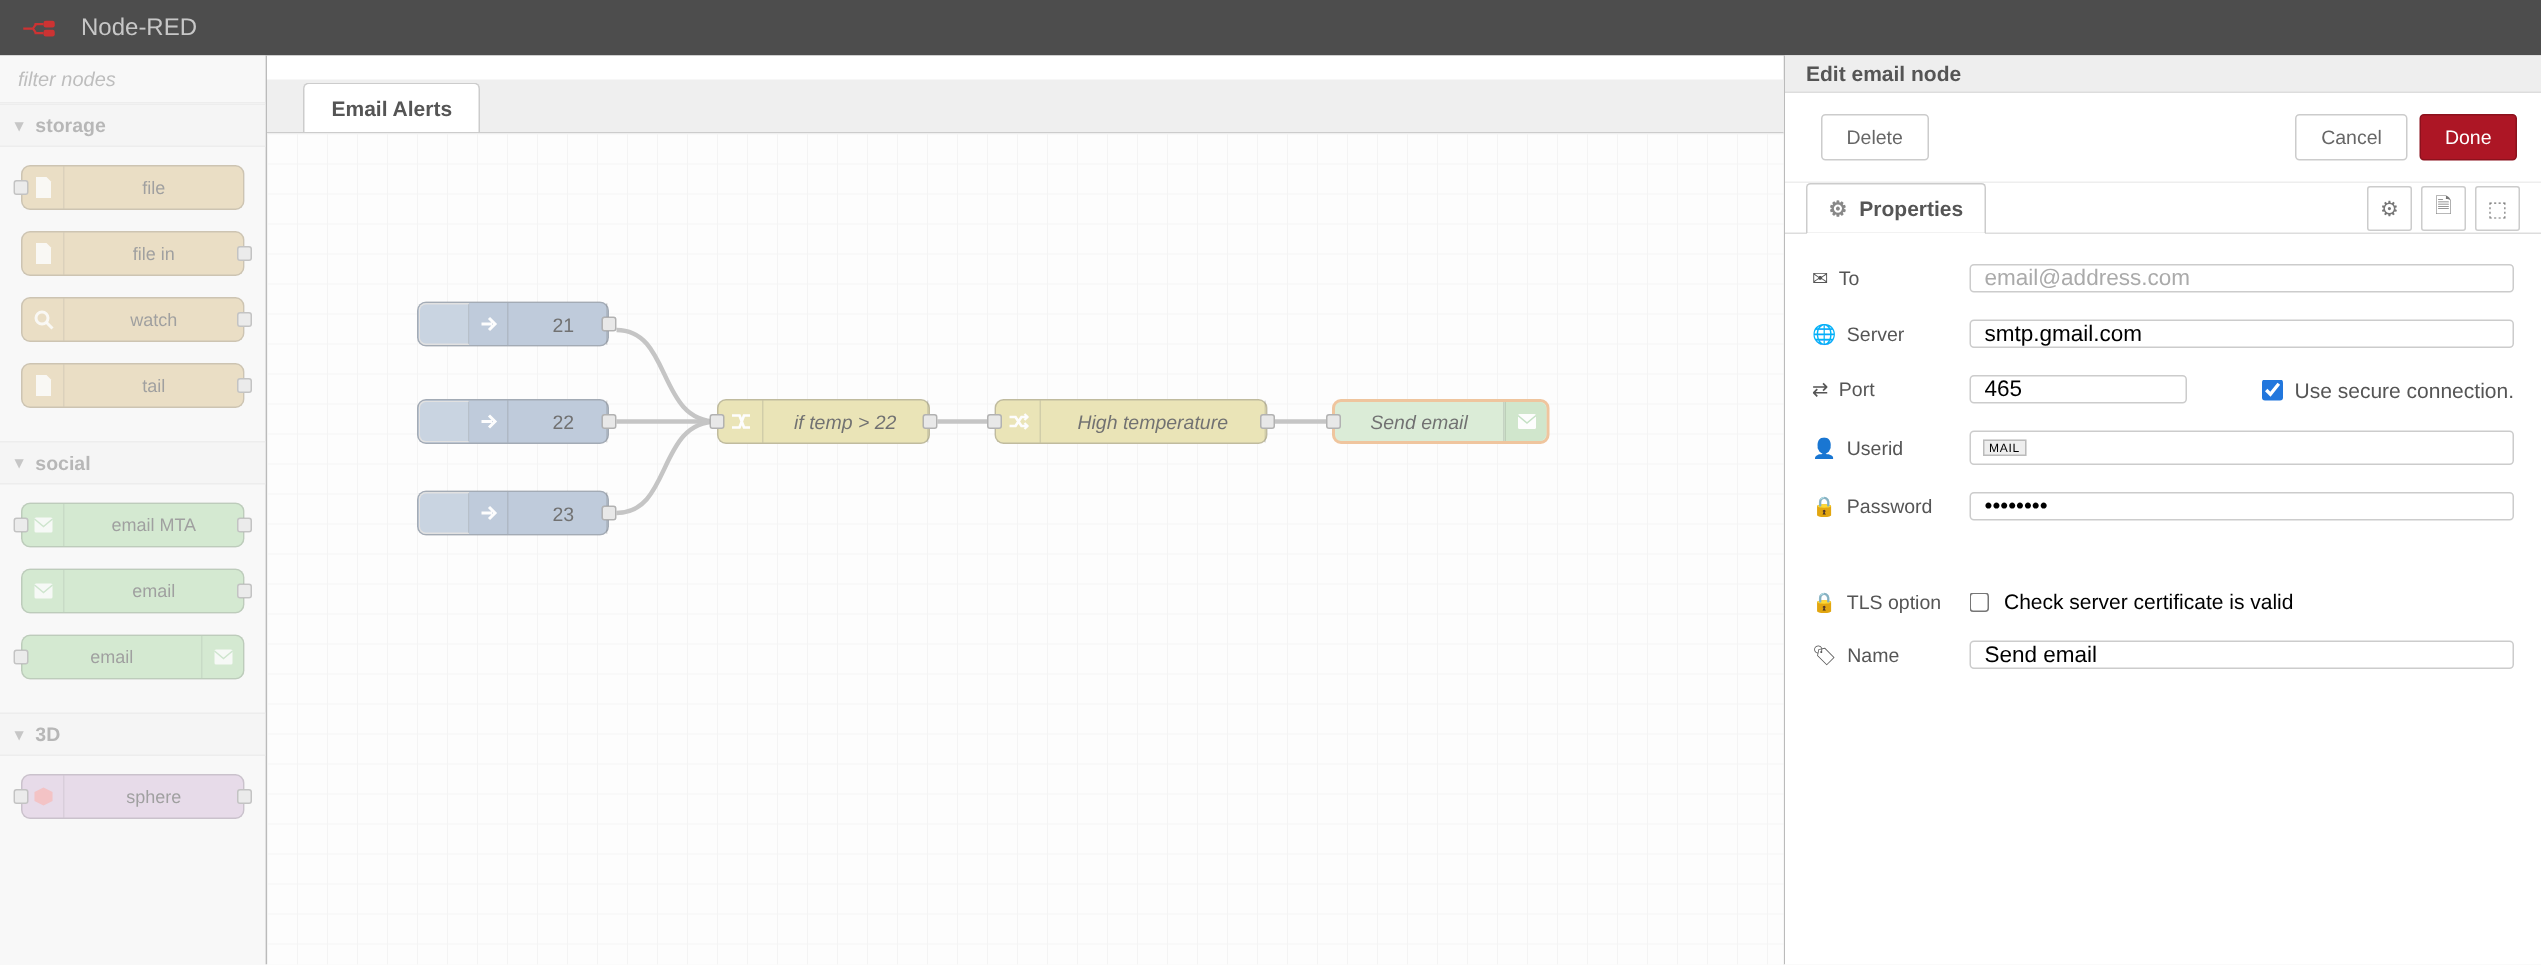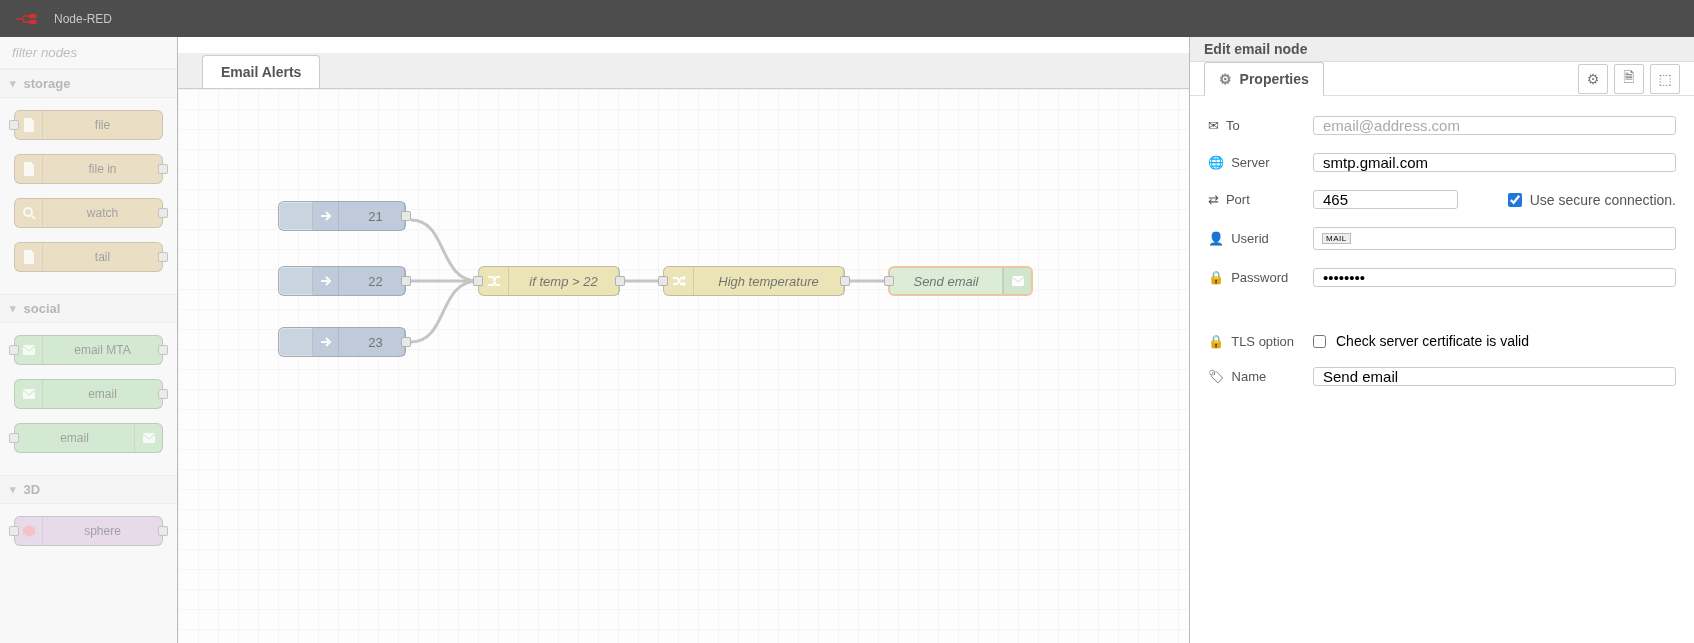--- a/index.html
+++ b/index.html
@@ -2,21 +2,21 @@
 <html><head>
 <meta charset="utf-8">
 <style>
 * { box-sizing: border-box; margin: 0; padding: 0; }
 body { font-family: "Helvetica Neue", Arial, sans-serif; font-size: 14px; background: #f3f3f3; overflow: hidden; width: 1694px; height: 643px; position: relative; }
 
 
 .header { background: #4d4d4d; color: #c7c7c7; height: 37px; display: flex; align-items: center; padding: 0 14px; }
 .logo { display: inline-flex; align-items: center; margin-right: 10px; }
 .logo-icon { width: 30px; height: 16px; }
-.header-title { font-size: 12px; }
+.header-title { font-size: 16px; }
 
 
 .body { display: flex; height: calc(643px - 37px); }
 
 
 .palette { width: 178px; background: #f7f7f7; border-right: 1px solid #bbb; display: flex; flex-direction: column; position: relative; }
 .palette::after { content:""; position:absolute; top:0; left:0; right:0; bottom:0; background: rgba(250,250,250,0.55); pointer-events:none; }
 .palette-search { padding: 5px 8px; border-bottom: 1px solid #ddd; display:flex; align-items:center; color:#aaa; }
 .palette-search input { border: none; background: transparent; outline: none; flex:1; padding: 3px 0 3px 4px; font-style: italic; color:#888; }
 .palette-categories { flex:1; overflow-y:auto; }
@@ -322,20 +322,26 @@
             </svg>
           </span>
       </div>
 
     </div>
   </div>
 
   <div class="sidebar">
     <div class="sb-header">Edit email node</div>
 
+    <div class="sb-toolbar">
+      <button class="btn">Delete</button>
+      <span class="spacer"></span>
+      <button class="btn">Cancel</button>
+      <button class="btn primary">Done</button>
+    </div>
 
     <div class="sb-proptabs">
       <div class="pt-tab">
         <span class="gear">⚙</span>
         <span>Properties</span>
       </div>
       <span class="pt-spacer"></span>
       <div class="pt-smallbtn">
           <span>⚙</span>
         </div>

